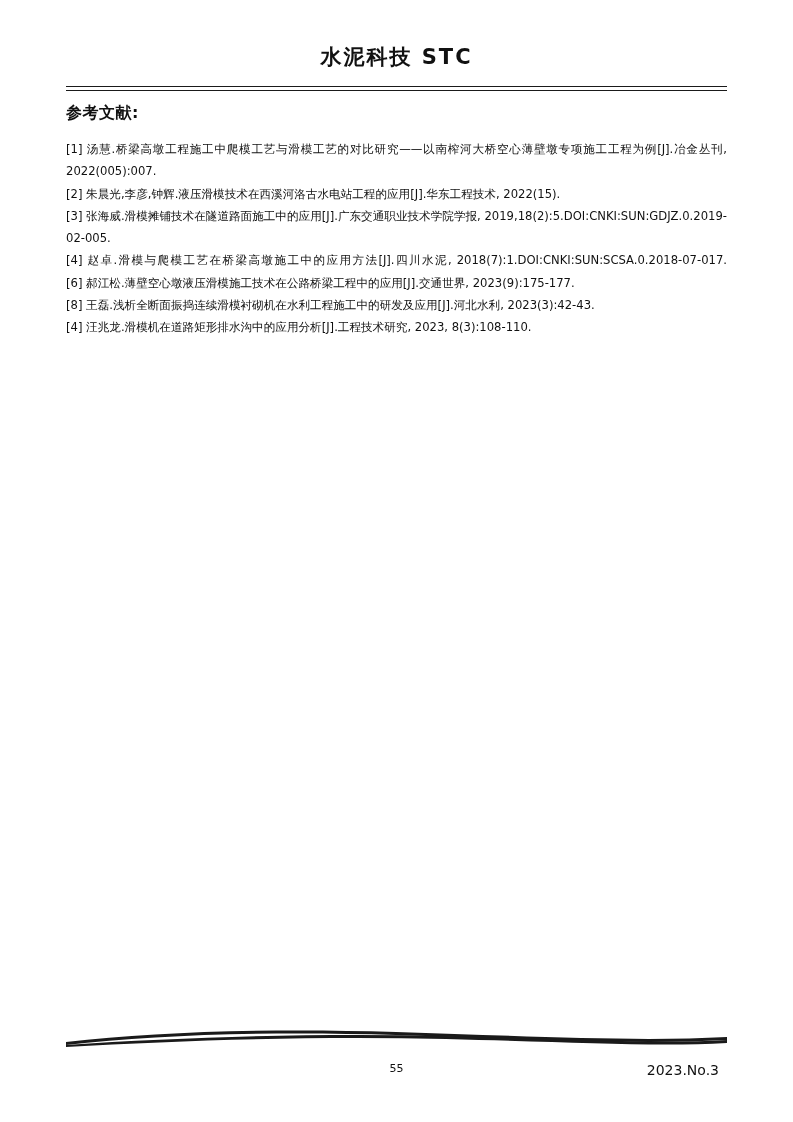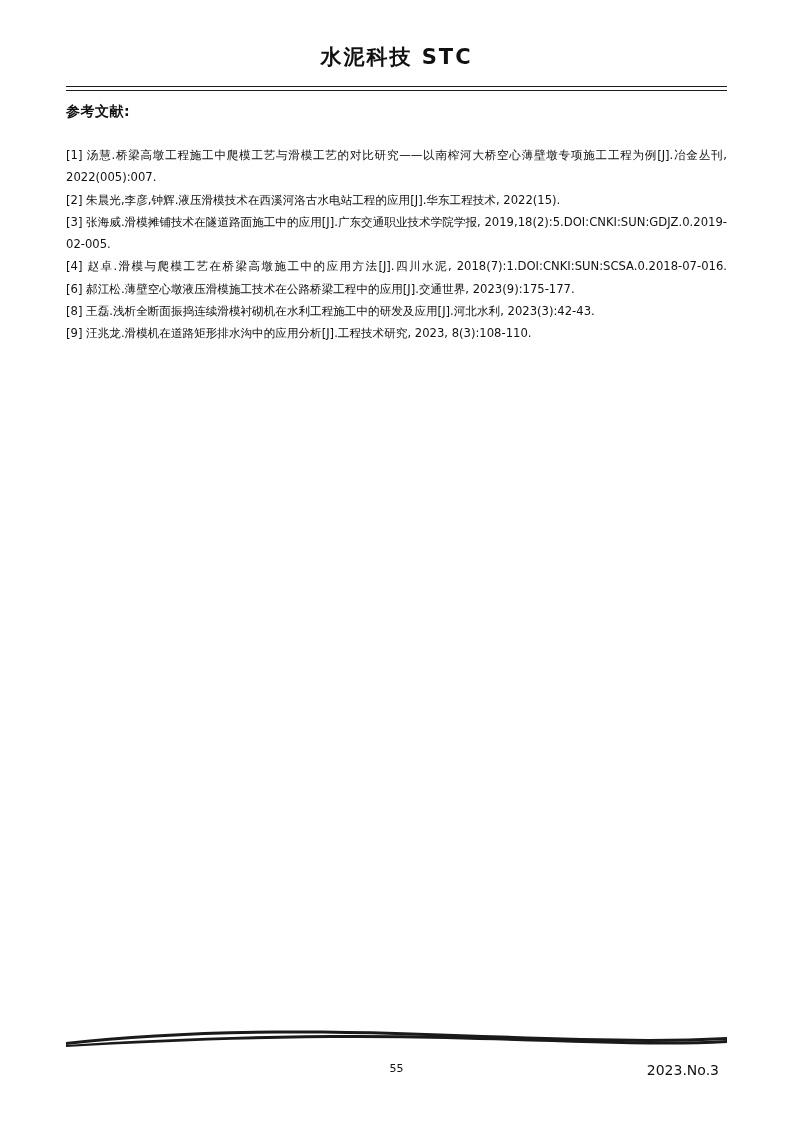--- a/index.html
+++ b/index.html
@@ -56,24 +56,24 @@
 
   
   .content {
     position: absolute;
     top: 103px;
     left: 66px;
     width: 661px;
   }
   .section-title {
     font-family: "DejaVu Sans", sans-serif;
-    font-size: 14px;
+    font-size: 16px;
     font-weight: bold;
     color: #111111;
-    margin-bottom: 23px;
+    margin-bottom: 14px;
     letter-spacing: 0.5px;
   }
   .ref-list {
     list-style: none;
     margin: 0;
     padding: 0;
   }
   .ref-item {
     font-family: "DejaVu Sans", sans-serif;
     font-size: 11.6px;
@@ -136,24 +136,24 @@
   </div>
   <div class="header-rule"></div>
   <div class="header-rule2"></div>
 
   <div class="content">
     <div class="section-title">参考文献:</div>
     <ul class="ref-list">
       <li class="ref-item just">[1] 汤慧.桥梁高墩工程施工中爬模工艺与滑模工艺的对比研究——以南榨河大桥空心薄壁墩专项施工工程为例[J].冶金丛刊, 2022(005):007.</li>
       <li class="ref-item just">[2] 朱晨光,李彦,钟辉.液压滑模技术在西溪河洛古水电站工程的应用[J].华东工程技术, 2022(15).</li>
       <li class="ref-item spread">[3] 张海威.滑模摊铺技术在隧道路面施工中的应用[J].广东交通职业技术学院学报, 2019,18(2):5.DOI:CNKI:SUN:GDJZ.0.2019-02-005.</li>
-      <li class="ref-item spread">[4] 赵卓.滑模与爬模工艺在桥梁高墩施工中的应用方法[J].四川水泥, 2018(7):1.DOI:CNKI:SUN:SCSA.0.2018-07-016.</li>
+      <li class="ref-item spread">[4] 赵卓.滑模与爬模工艺在桥梁高墩施工中的应用方法[J].四川水泥, 2018(7):1.DOI:CNKI:SUN:SCSA.0.2018-07-017.</li>
       <li class="ref-item just">[6] 郝江松.薄壁空心墩液压滑模施工技术在公路桥梁工程中的应用[J].交通世界, 2023(9):175-177.</li>
       <li class="ref-item just">[8] 王磊.浅析全断面振捣连续滑模衬砌机在水利工程施工中的研发及应用[J].河北水利, 2023(3):42-43.</li>
-      <li class="ref-item just">[9] 汪兆龙.滑模机在道路矩形排水沟中的应用分析[J].工程技术研究, 2023, 8(3):108-110.</li>
+      <li class="ref-item just">[4] 汪兆龙.滑模机在道路矩形排水沟中的应用分析[J].工程技术研究, 2023, 8(3):108-110.</li>
     </ul>
   </div>
 
   <div class="footer-wave">
     <svg viewBox="0 0 661 22" preserveAspectRatio="none" aria-hidden="true">
       <path d="M0 16 C 90 6, 200 2, 330 6 C 460 10, 570 16, 661 11 L661 14 C 570 19, 460 13, 330 9 C 200 5, 90 9, 0 19 Z" fill="#1a1a1a"></path>
       <path d="M0 19 C 120 11, 250 7, 380 10 C 500 13, 590 18, 661 14 L661 17 C 590 21, 500 16, 380 13 C 250 10, 120 14, 0 21 Z" fill="#1a1a1a"></path>
     </svg>
   </div>
 

